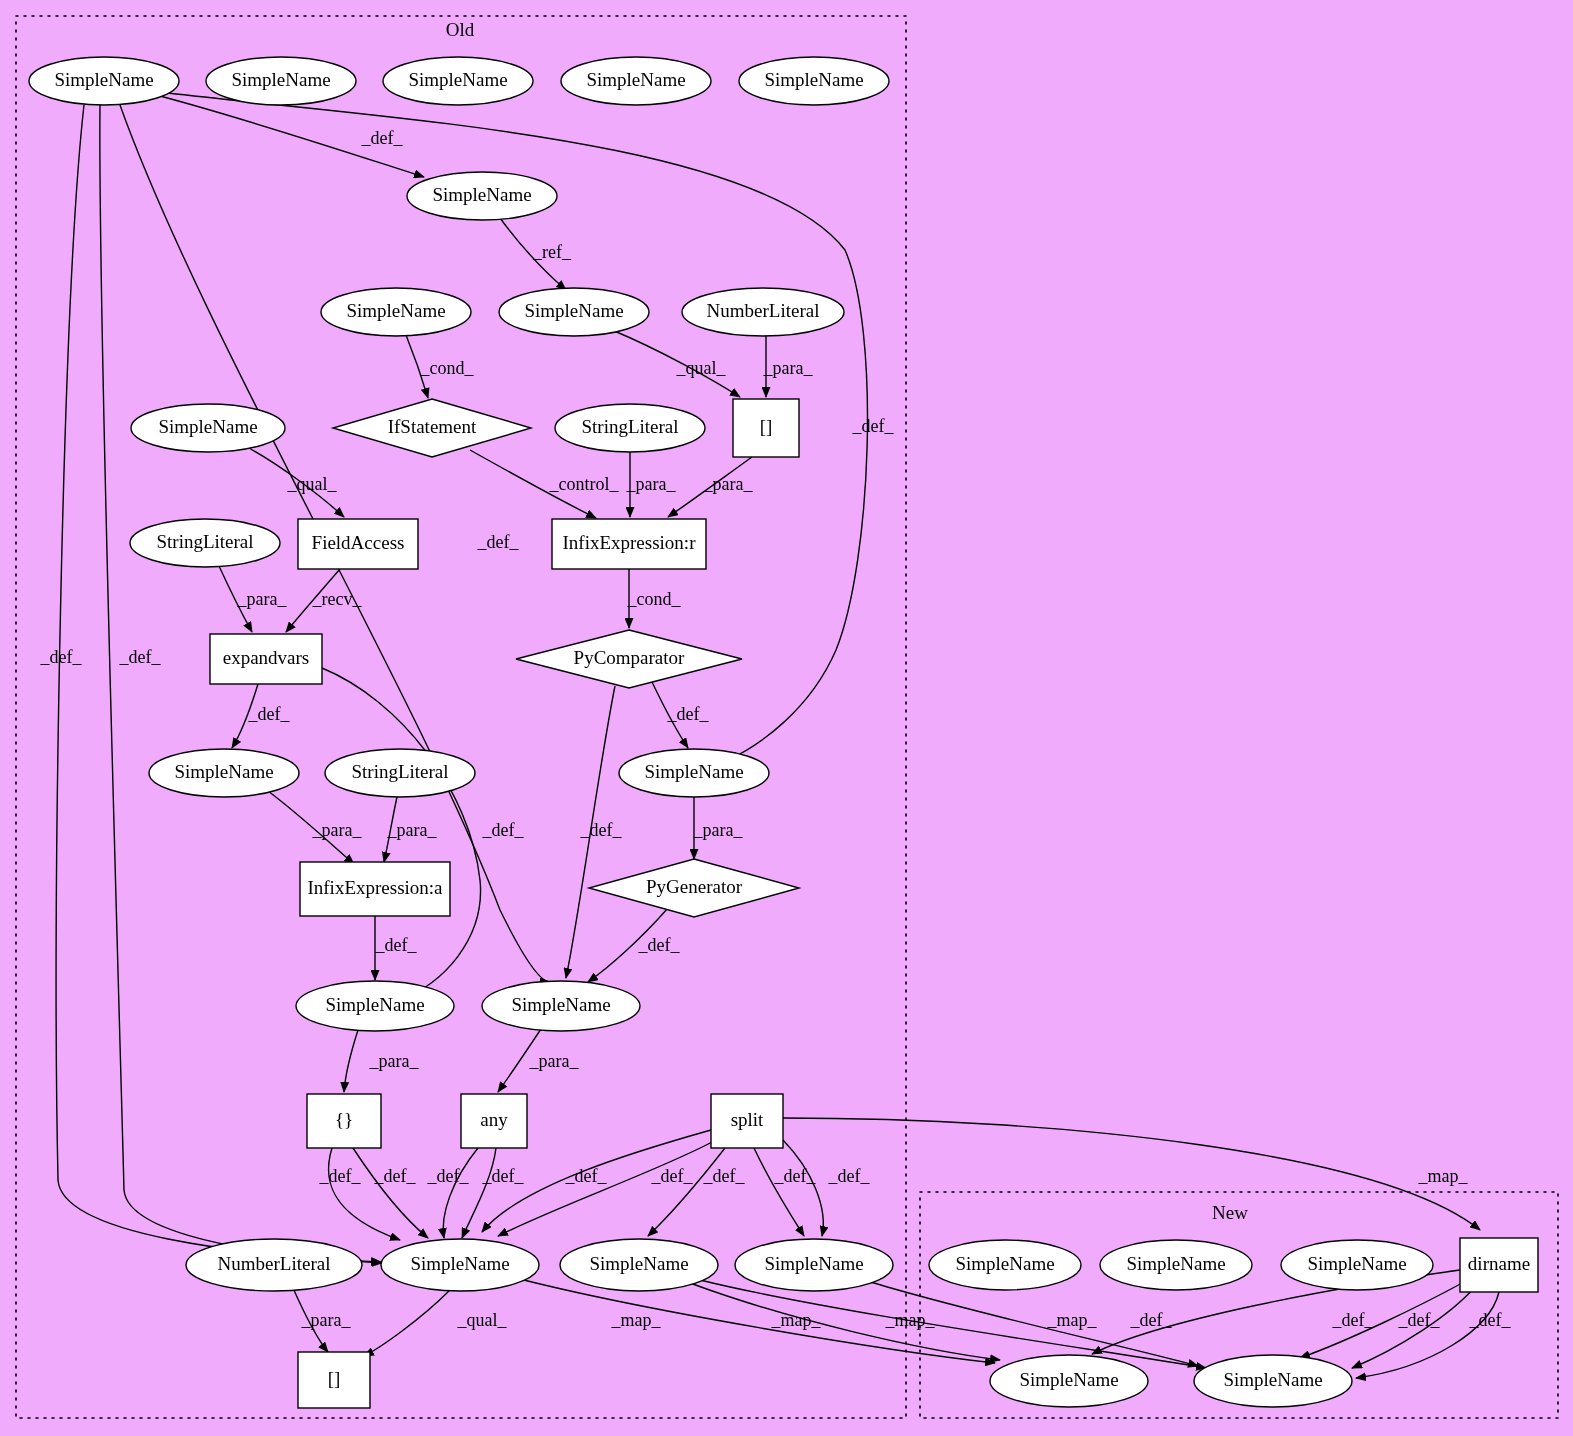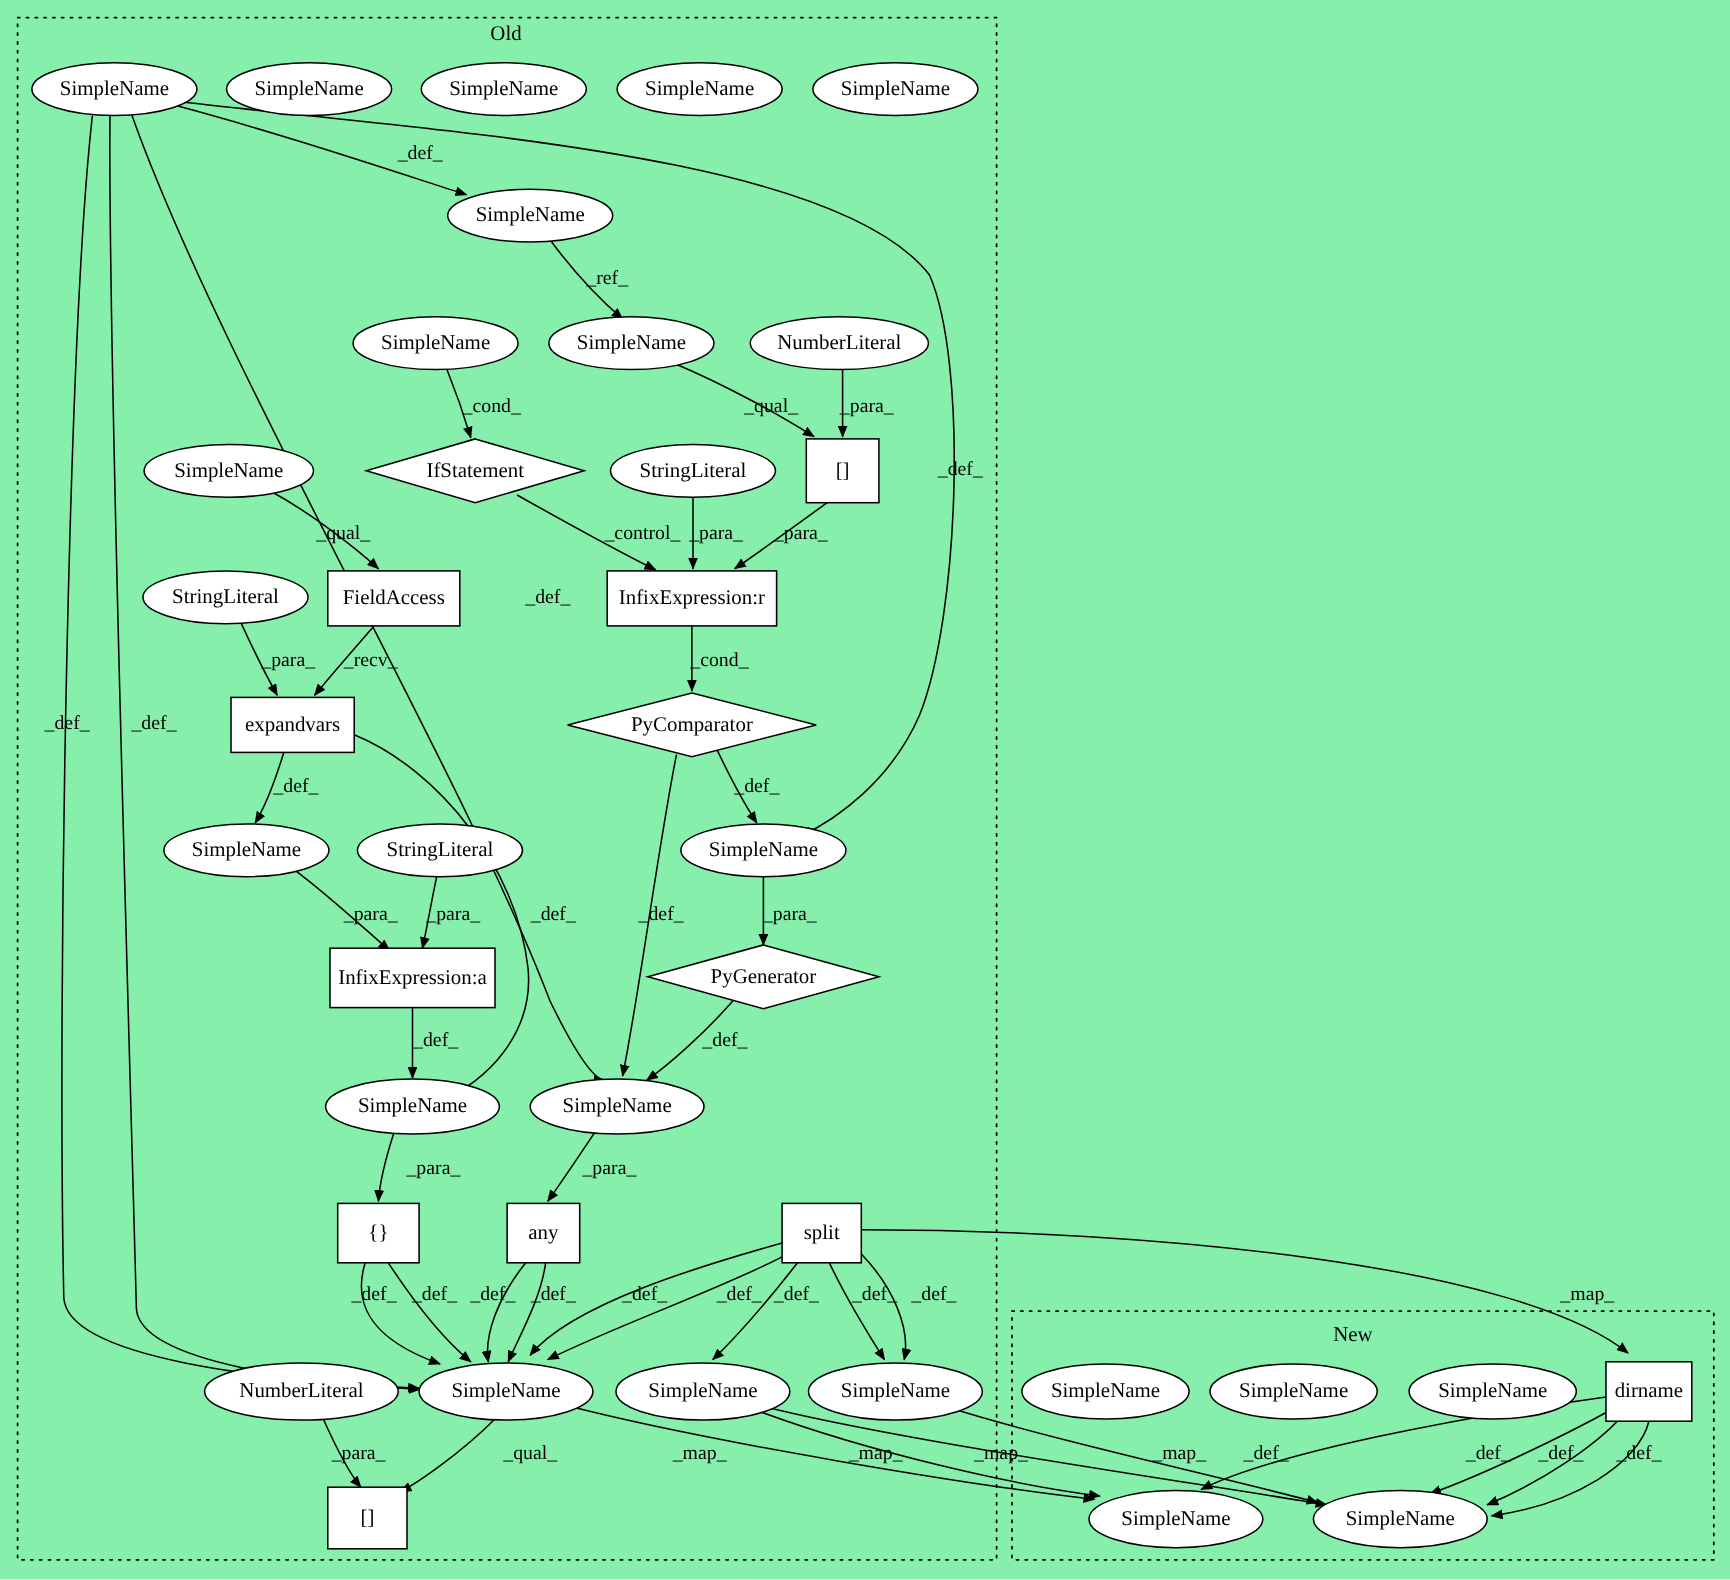--- a/index.html
+++ b/index.html
@@ -7,21 +7,21 @@
     padding: 0;
     background: #ffffff;
   }
   body {
     font-family: "Liberation Serif", "DejaVu Serif", serif;
   }
   #canvas {
     position: relative;
     width: 1573px;
     height: 1436px;
-    background: #86efac;
+    background: #f0abfc;
     overflow: hidden;
   }
   svg#graph {
     position: absolute;
     top: 0;
     left: 0;
     width: 1573px;
     height: 1436px;
   }
   .node-shape {

